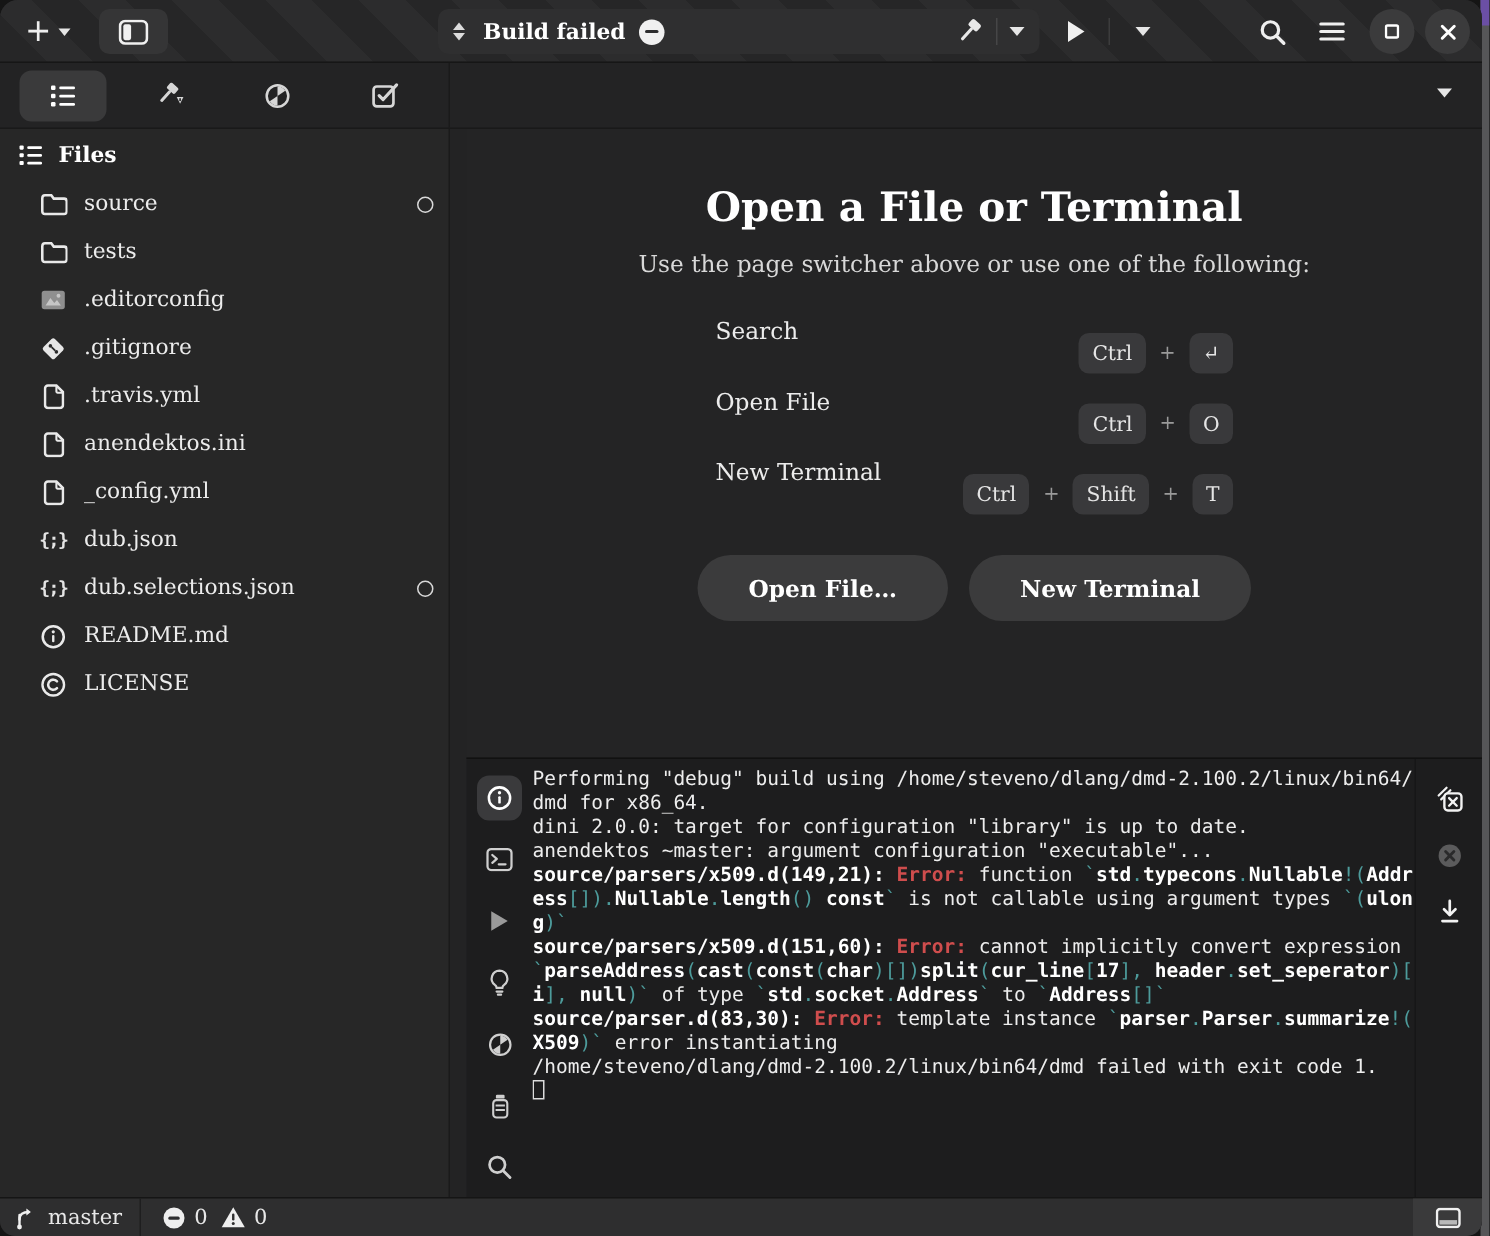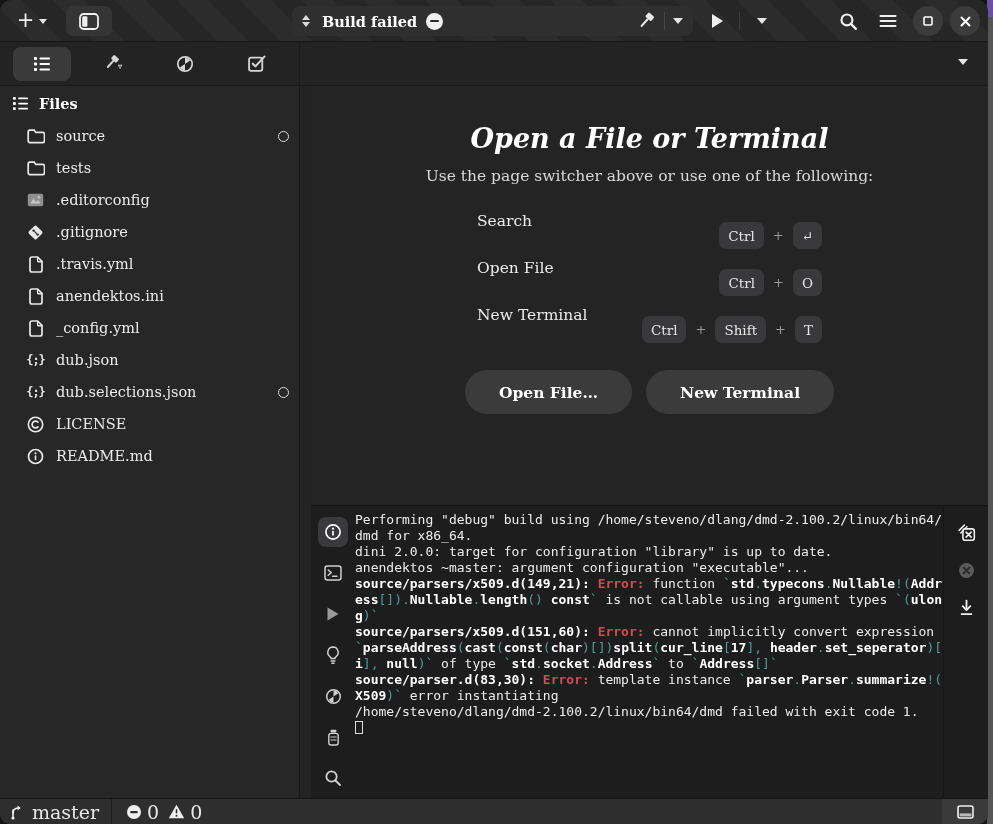--- a/index.html
+++ b/index.html
@@ -73,21 +73,21 @@
   .files-header { display:flex; align-items:center; gap:10px; padding:9px 10px 8px 12px; color:#fff; font-weight:bold; font-size:14.5px; }
   .file-row { display:flex; align-items:center; gap:11px; height:32px; padding:0 12px 0 26px; color:#ececec; font-size:14.5px; cursor:pointer; position:relative; }
   .file-row .ficon { width:19px; height:17px; flex:none; display:flex; align-items:center; justify-content:center; }
   .mod-ring { position:absolute; right:10px; width:11px; height:11px; border:1.8px solid #d9d9d9; border-radius:50%; }
   .json-glyph { font-family:"DejaVu Sans Mono",monospace; font-size:12px; font-weight:bold; color:#e4e4e4; letter-spacing:-1px; }
 
   .main { flex:1; display:flex; flex-direction:column; min-width:0; background:#242425; }
 
   
   .greeting { height:419px; flex:none; text-align:center; overflow:hidden; }
-  .greet-title { margin-top:37px; font-size:27px; font-weight:bold; color:#ffffff;font-style:italic; }
+  .greet-title { margin-top:37px; font-size:27px; font-weight:bold; color:#ffffff; }
   .greet-sub { margin-top:13px; font-size:15.5px; color:#d8d8d8; }
   .shortcuts { width:345px; margin:27px auto 0; }
   .shortcut-row { height:47px; display:flex; justify-content:space-between; }
   .sc-label { font-size:15.5px; color:#ececec; }
   .sc-keys { display:flex; align-items:center; gap:9px; }
   .kbd { background:#39393b; border-radius:7px; height:27px; min-width:27px; padding:0 9px; display:inline-flex; align-items:center; justify-content:center; font-size:13.5px; color:#e5e5e5; }
   .kplus { color:#9a9a9a; font-size:13px; }
   .greet-buttons { margin-top:17px; display:flex; justify-content:center; gap:14px; }
   .pill-btn { background:#3b3b3c; color:#fff; border:none; border-radius:22px; height:44px; padding:0 34px; font-family:"DejaVu Serif",serif; font-size:15.5px; font-weight:bold; cursor:pointer; }
 
@@ -100,21 +100,21 @@
   .rail-btn.active { background:#3a3a3c; color:#fff; }
   .console { flex:1; min-width:0; padding:6px 2px 0 0; font-family:"DejaVu Sans Mono",monospace; font-size:13px; line-height:16px; overflow:hidden; }
   .cline { white-space:pre; }
   .s-p { color:#ededed; }
   .s-b { color:#ffffff; font-weight:bold; }
   .s-t { color:#4d9b9b; }
   .s-e { color:#cf4d4d; font-weight:bold; }
   .s-cur { display:inline-block; width:8px; height:13px; border:1.2px solid #dcdcdc; vertical-align:-2px; }
 
   
-  .statusbar { height:26px; flex:none; background:#2e2e2f; border-top:1px solid #151515; display:flex; align-items:center; font-size:19px; color:#e8e8e8; }
+  .statusbar { height:26px; flex:none; background:#2e2e2f; border-top:1px solid #151515; display:flex; align-items:center; font-size:14px; color:#e8e8e8; }
   .sb-branch { display:flex; align-items:center; gap:8px; padding:0 12px 0 9px; height:100%; cursor:pointer; }
   .sb-sep { width:1px; height:100%; background:#1e1e1f; }
   .sb-diag { display:flex; align-items:center; gap:5px; padding:0 14px; height:100%; cursor:pointer; }
   .sb-num { margin-right:4px; }
   .sb-spacer { flex:1; }
   .sb-panel-btn { width:46px; height:100%; background:#3a3a3b; border-radius:0 0 10px 0; display:flex; align-items:center; justify-content:center; cursor:pointer; }
 
   svg { display:block; }
 </style>
 </head>
@@ -324,36 +324,36 @@
           </div>
           <div class="file-row">
             <span class="ficon">
               <span class="json-glyph">{;}</span>
             </span>
             <span>dub.selections.json</span>
             <span class="mod-ring"></span>
           </div>
           <div class="file-row">
             <span class="ficon">
-              <svg width="17" height="17" viewBox="0 0 17 17">
-                <circle cx="8.5" cy="8.5" r="7.2" fill="none" stroke="#e9e9e9" stroke-width="1.6"></circle>
-                <path d="M11 6.2 a3.4 3.4 0 1 0 0 4.6" fill="none" stroke="#e9e9e9" stroke-width="1.7" stroke-linecap="round"></path>
-              </svg>
-            </span>
-            <span>LICENSE</span>
-          </div>
-          <div class="file-row">
-            <span class="ficon">
               <svg width="17" height="17" viewBox="0 0 16 16">
                 <circle cx="8" cy="8" r="6.6" fill="none" stroke="#e9e9e9" stroke-width="1.6"></circle>
                 <circle cx="8" cy="4.9" r="1" fill="#e9e9e9"></circle>
                 <rect x="7.25" y="6.9" width="1.5" height="4.6" rx="0.7" fill="#e9e9e9"></rect>
               </svg>
             </span>
             <span>README.md</span>
+          </div>
+          <div class="file-row">
+            <span class="ficon">
+              <svg width="17" height="17" viewBox="0 0 17 17">
+                <circle cx="8.5" cy="8.5" r="7.2" fill="none" stroke="#e9e9e9" stroke-width="1.6"></circle>
+                <path d="M11 6.2 a3.4 3.4 0 1 0 0 4.6" fill="none" stroke="#e9e9e9" stroke-width="1.7" stroke-linecap="round"></path>
+              </svg>
+            </span>
+            <span>LICENSE</span>
           </div>
         </div>
     </div>
 
     <div class="main">
 
       <div class="greeting">
         <div class="greet-title">Open a File or Terminal</div>
         <div class="greet-sub">Use the page switcher above or use one of the following:</div>
         <div class="shortcuts" id="shortcut-list">

